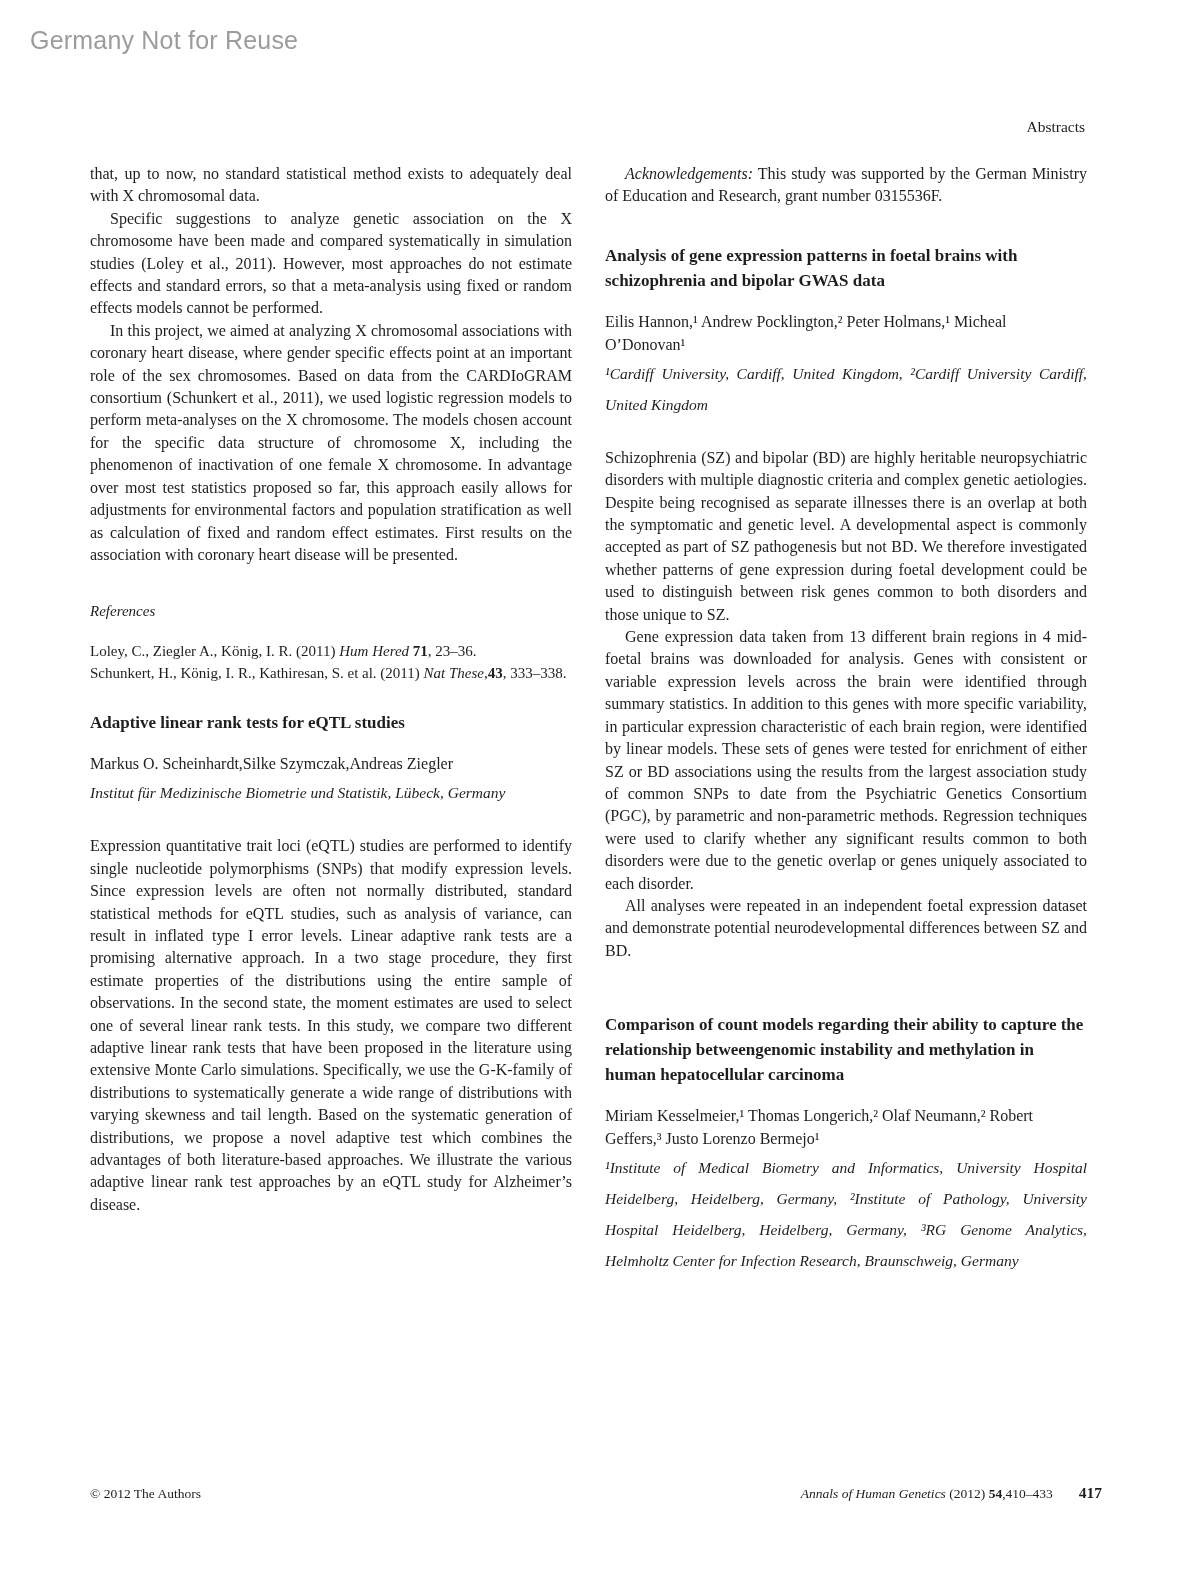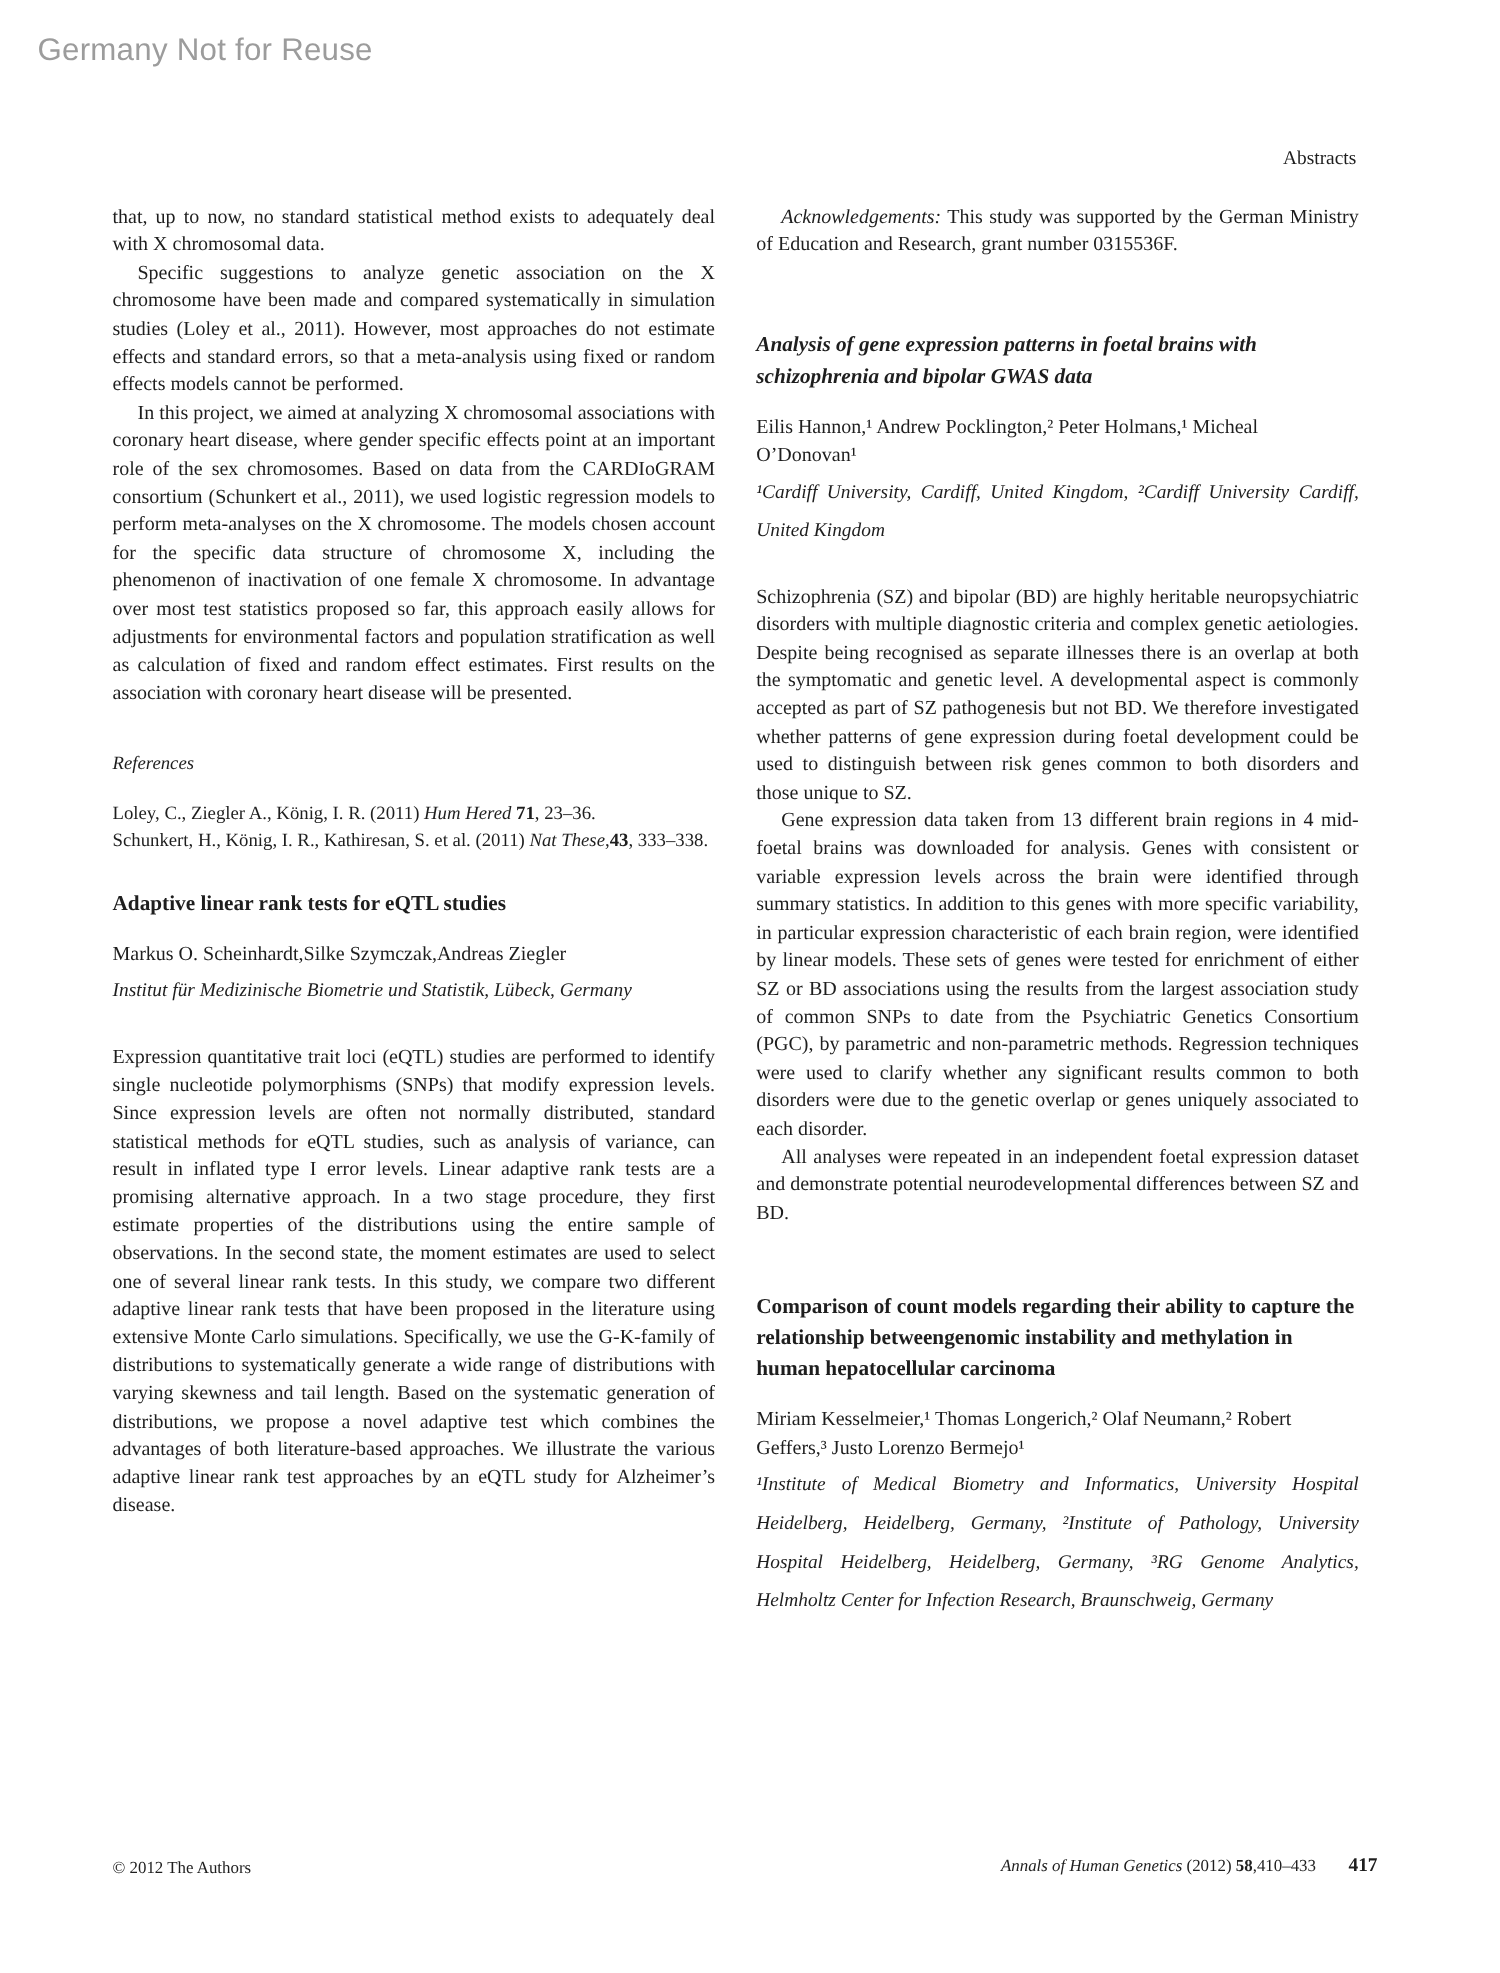--- a/index.html
+++ b/index.html
@@ -20,21 +20,21 @@
   .indent{text-indent:20px;}
   .ref-heading{font-style:italic;font-size:15px;margin-top:37px;}
   .refs{margin-top:21px;}
   .ref{font-size:15px;line-height:21.5px;padding-left:26px;text-indent:-26px;}
   .section-heading{
     font-family:"Liberation Sans",sans-serif;font-size:20px;font-weight:700;
     margin:33px 0 0 0;color:#111111;
   }
   .abs-title{font-size:17px;font-weight:700;line-height:25px;}
   .l-abs-title{margin-top:26px;}
-  .r-title-1{margin-top:55px;font-style:italic;}
+  .r-title-1{margin-top:35px;}
   .r-title-2{margin-top:50px;}
   .authors{font-size:16px;line-height:23px;margin-top:3px;}
   .affiliation{font-style:italic;font-size:15.5px;line-height:31px;margin-top:2px;text-align:justify;}
   .abs-body{margin-top:27px;}
   .ack{text-indent:20px;}
   .footer{
     position:absolute;left:90px;top:1484px;width:1012px;
     display:flex;justify-content:space-between;align-items:flex-start;
   }
   .footer-left p{font-size:13.5px;line-height:19px;}
@@ -88,18 +88,18 @@
       <p class="authors">Miriam Kesselmeier,¹ Thomas Longerich,² Olaf Neumann,² Robert Geffers,³ Justo Lorenzo Bermejo¹</p>
       <p class="affiliation">¹Institute of Medical Biometry and Informatics, University Hospital Heidelberg, Heidelberg, Germany, ²Institute of Pathology, University Hospital Heidelberg, Heidelberg, Germany, ³RG Genome Analytics, Helmholtz Center for Infection Research, Braunschweig, Germany</p>
     </div>
   </div>
 
   <div class="footer">
     <div class="footer-left">
       <p>© 2012 The Authors</p>
     </div>
     <div class="footer-right">
-      <span><i>Annals of Human Genetics</i><span> (2012) </span><b>58</b><span>,410–433</span></span>
+      <span><i>Annals of Human Genetics</i><span> (2012) </span><b>54</b><span>,410–433</span></span>
       <span class="page-number">417</span>
     </div>
   </div>
 
 </div>
 
 </body></html>

